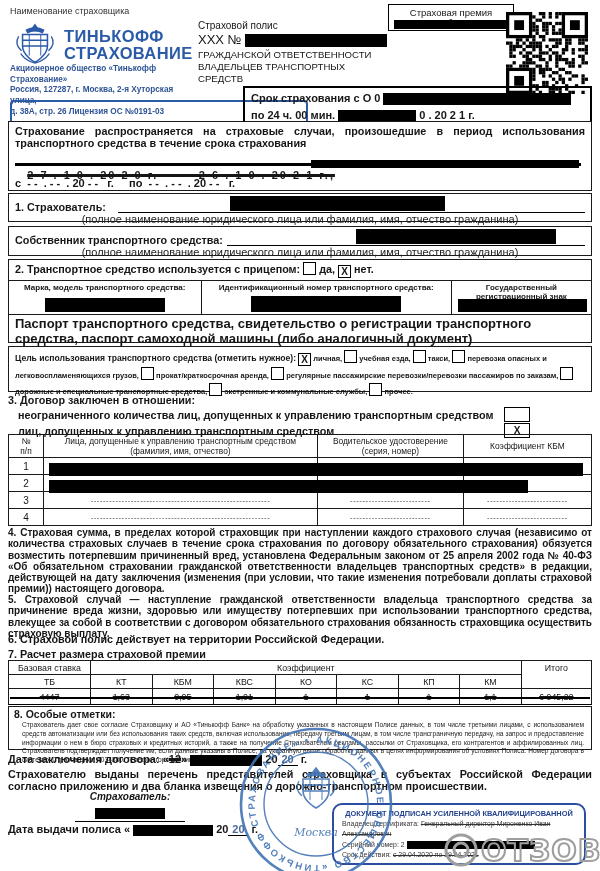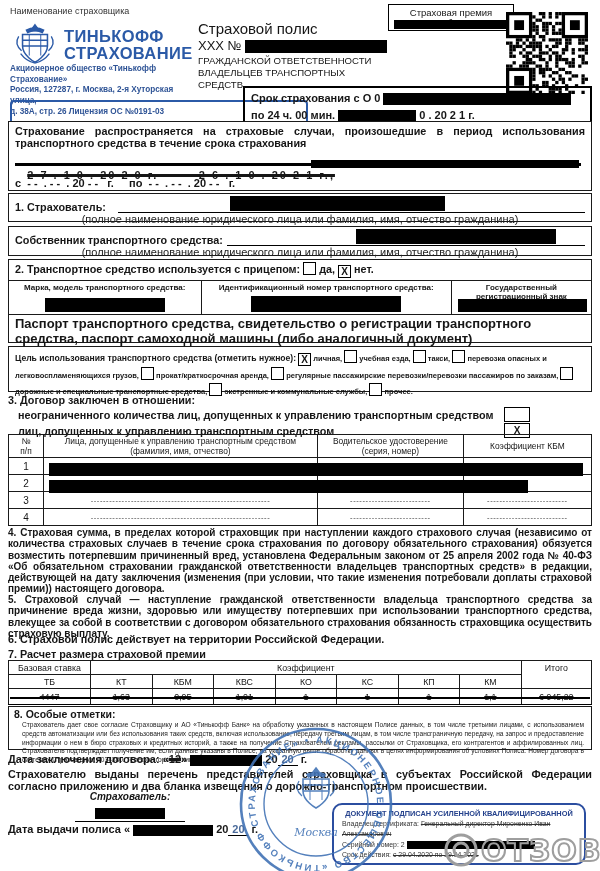--- a/index.html
+++ b/index.html
@@ -18,21 +18,21 @@
   .fill-line{flex:1;border-bottom:1.2px solid #000;position:relative;height:17px}
   .struck{text-decoration:line-through;text-decoration-thickness:2.5px}
   .struck-thin{text-decoration:line-through;text-decoration-thickness:1.2px}
   table{border-collapse:collapse;width:100%}
   td,th{border:1.2px solid #1a1a1a;font-weight:normal}
   .hdr-lbl{font-size:9px;color:#333}
   .brand-name{color:var(--brand);font-weight:bold;font-size:16.5px;line-height:1.04;letter-spacing:.4px}
   .addr{font-size:8.2px;font-weight:bold;color:#2f5496;line-height:1.3}
   .phone-box{display:inline-block;border:2px solid var(--brand);border-radius:4px;padding:17px 9px;
              color:var(--brand);font-weight:bold;font-size:16px}
-  .title-main{font-size:15px}
+  .title-main{font-size:10px}
   .title-sub{font-size:9.6px;line-height:1.26}
   .prem-box{border:1.5px solid #000;text-align:center;padding:2px 3px;font-size:9.5px}
   .term-box{border:2px solid #000;padding:2px 6px;font-size:11px;font-weight:bold;line-height:1.5}
   .p11{font-size:10.8px;font-weight:bold;text-align:justify;line-height:1.15}
   .p10{font-size:10px;font-weight:bold;text-align:justify;line-height:1.13}
   .strike-row{position:relative;height:15px;font-size:11px;font-weight:bold;white-space:pre}
   .strike-bar{position:absolute;left:0;right:4px;top:6px;height:3.5px;background:#000}
   .strike-bar2{position:absolute;left:52%;right:6px;top:3px;height:8px;background:#000}
   .veh-h{font-size:8px;font-weight:bold;text-align:center;padding:2px 3px;vertical-align:top}
   .drv-h{font-size:8.4px;text-align:center;padding:1px 2px}

